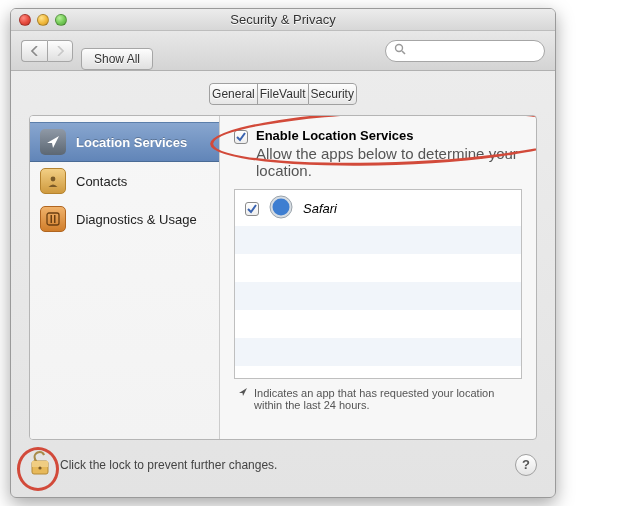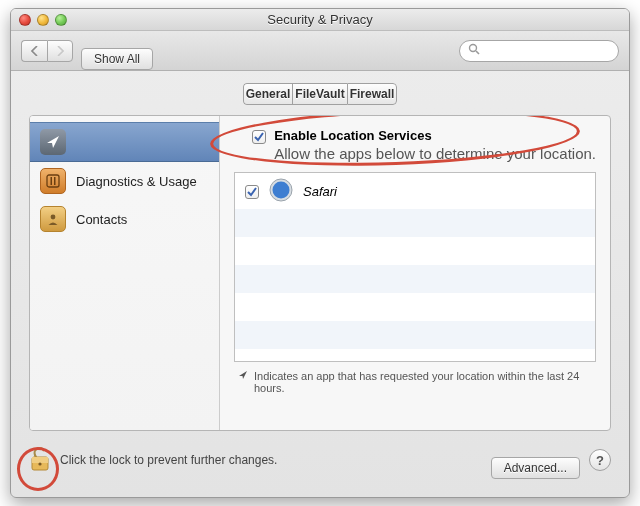--- a/index.html
+++ b/index.html
@@ -9,21 +9,21 @@
     font-family: "Lucida Grande", "Helvetica Neue", Arial, sans-serif;
     font-size: 13px;
     background: #fff;
     width: 640px;
     height: 506px;
     position: relative;
   }
   .window {
     position: absolute;
     left: 10px; top: 8px;
-    width: 620px; height: 490px;
+    width: 546px; height: 490px;
     border: 1px solid #9a9a9a;
     border-radius: 6px;
     box-shadow: 0 6px 18px rgba(0,0,0,0.35);
     background: linear-gradient(#ededed, #e3e3e3);
     overflow: hidden;
   }
   .titlebar {
     height: 22px;
     background: linear-gradient(#ececec, #d7d7d7);
     border-bottom: 1px solid #bdbdbd;
@@ -105,21 +105,20 @@
     overflow:hidden;
   }
   .tab {
     padding: 3px 2px;
     font-size:12px;
     background: linear-gradient(#fdfdfd,#e6e6e6);
     border:1px solid #a0a0a0;
     border-right:none;
     text-shadow:0 1px 0 #fff;
     color:#333;
-    font-weight:bold;
   }
   .tab:last-child { border-right:1px solid #a0a0a0; border-radius:0 4px 4px 0;}
   .tab:first-child { border-radius:4px 0 0 4px;}
   .tab.active {
     background: linear-gradient(#bfbfbf,#9f9f9f);
     color:#222;
     text-shadow:0 1px 0 rgba(255,255,255,0.4);
     border-color:#7a7a7a;
   }
   .splitframe {
@@ -263,51 +262,52 @@
           </svg>
       </span>
     </div>
   </div>
 
   <div class="body">
 
     <div class="tabs">
       <div class="tab"><span>General</span></div>
       <div class="tab"><span>FileVault</span></div>
-      <div class="tab"><span>Firewall</span></div>
+      <div class="tab"><span>Security</span></div>
     </div>
 
     <div class="splitframe">
 
       <div class="sidebar">
         <div class="srow selected">
           <div class="ico" style="background:linear-gradient(#8f99a6,#5c6773)">
             <svg width="16" height="16" viewBox="0 0 16 16">
                 <path d="M2 9 L14 2 L8 14 L7 9 Z" fill="#fff"></path>
               </svg>
           </div>
+          <span>Location Services</span>
+        </div>
+        <div class="srow">
+          <div class="ico" style="background:linear-gradient(#f3cf84,#cf9a3f);border:1px solid #b5832e;">
+            <svg width="14" height="14" viewBox="0 0 14 14">
+                <circle cx="7" cy="5" r="2.4" fill="#7a5a28"></circle>
+                <path d="M2.5 13 Q7 8 11.5 13" fill="#7a5a28"></path>
+              </svg>
+          </div>
+          <span>Contacts</span>
         </div>
         <div class="srow">
           <div class="ico" style="background:linear-gradient(#f0b26b,#d07d2a);border:1px solid #b06520;">
             <svg width="16" height="16" viewBox="0 0 16 16">
                 <rect x="2" y="2" width="12" height="12" rx="2" fill="none" stroke="#6b3e10" stroke-width="1.3"></rect>
                 <rect x="5.5" y="4" width="1.5" height="8" fill="#6b3e10"></rect>
                 <rect x="9" y="4" width="1.5" height="8" fill="#6b3e10"></rect>
               </svg>
           </div>
           <span>Diagnostics &amp; Usage</span>
-        </div>
-        <div class="srow">
-          <div class="ico" style="background:linear-gradient(#f3cf84,#cf9a3f);border:1px solid #b5832e;">
-            <svg width="14" height="14" viewBox="0 0 14 14">
-                <circle cx="7" cy="5" r="2.4" fill="#7a5a28"></circle>
-                <path d="M2.5 13 Q7 8 11.5 13" fill="#7a5a28"></path>
-              </svg>
-          </div>
-          <span>Contacts</span>
         </div>
       </div>
 
       <div class="rightpane">
         <div class="enablerow">
           <div class="chk">
             <svg viewBox="0 0 12 12">
                 <path d="M2 6 L5 9 L10 2" fill="none" stroke="#3a63b0" stroke-width="2"></path>
               </svg>
           </div>
@@ -358,23 +358,20 @@
       <span style="position:relative;">
         <svg width="22" height="26" viewBox="0 0 22 26">
           <path d="M6 11 V7 a5 5 0 0 1 10 0" fill="none" stroke="#a88b4a" stroke-width="2.2" transform="rotate(-25 11 8)"></path>
           <rect x="3" y="11" width="16" height="13" rx="2" fill="#e7b95a" stroke="#b58a36"></rect>
           <rect x="3" y="11" width="16" height="6" fill="#f0cd82"></rect>
           <circle cx="11" cy="18" r="1.6" fill="#7a5a28"></circle>
         </svg>
       </span>
       <span class="locktext">Click the lock to prevent further changes.</span>
       <div class="spacer"></div>
-      <div class="pillbtn">
-        <span>Advanced...</span>
-      </div>
       <div class="helpbtn">?</div>
     </div>
 
   </div>
 
   <div class="ann-ellipse" style="left:6px; bottom:6px; width:42px; height:44px;"></div>
 
 </div>
 
 </body></html>

